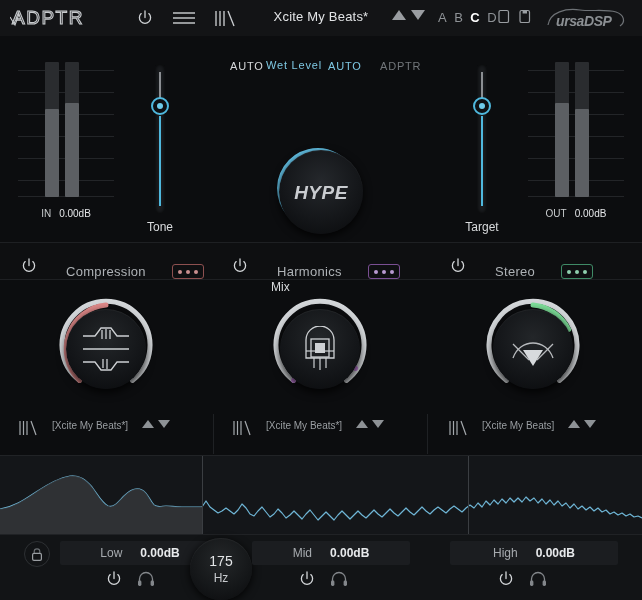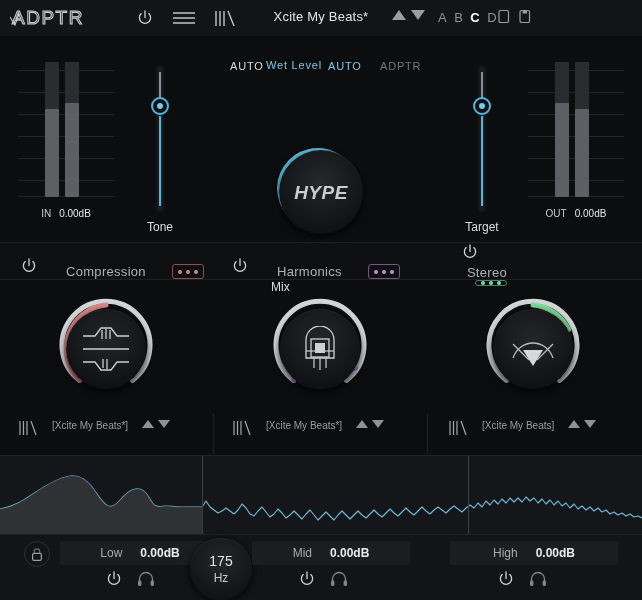--- a/index.html
+++ b/index.html
@@ -192,20 +192,26 @@
         </svg>
       </span>
       <span>
         <svg width="12" height="15" viewBox="0 0 12 15">
           <rect x="1" y="1.5" width="9.5" height="12" rx="1.6" fill="none" stroke="#9a9ea2" stroke-width="1.2"></rect>
           <rect x="3.6" y="1.5" width="4.4" height="3" fill="#9a9ea2"></rect>
         </svg>
       </span>
     </div>
 
+    <div class="ursa">
+      <svg width="84" height="26" viewBox="0 0 84 26">
+        <path d="M4 19 C6 6, 22 2, 36 4 C48 5.5, 62 3, 72 6 C80 8.5, 82 16, 76 20" fill="none" stroke="#6e7276" stroke-width="1.2"></path>
+        <text x="12" y="20" font-family="Liberation Sans, sans-serif" font-size="14" font-style="italic" font-weight="bold" fill="#8b8f93" letter-spacing="-0.4">ursaDSP</text>
+      </svg>
+    </div>
   </div>
 
   <div class="autorow">
     <span class="ar-auto1">AUTO</span>
     <span class="ar-wet">Wet Level</span>
     <span class="ar-auto2">AUTO</span>
     <span class="ar-learn">ADPTR</span>
   </div>
 
   <div class="topsection">
@@ -314,21 +320,21 @@
         </svg>
       </span>
       <span class="mname">Harmonics</span>
       <span class="dots" style="border-color:#7a4f93;">
         <i style="background:#b89ad0"></i>
           <i style="background:#b89ad0"></i>
           <i style="background:#b89ad0"></i>
       </span>
     </div>
 
-    <div class="modh" style="left:449px;flex-direction:column;">
+    <div class="modh" style="left:449px;">
       <span class="pwr">
         <svg width="18" height="18" viewBox="0 0 18 18">
           <path d="M5.2 4.6a5.6 5.6 0 1 0 7.6 0" fill="none" stroke="#d3d6d9" stroke-width="1.3" stroke-linecap="round"></path>
           <line x1="9" y1="2" x2="9" y2="8.6" stroke="#d3d6d9" stroke-width="1.3" stroke-linecap="round"></line>
         </svg>
       </span>
       <span class="mname">Stereo</span>
       <span class="dots" style="border-color:#3f8a66;">
         <i style="background:#8fcfae"></i>
           <i style="background:#8fcfae"></i>

